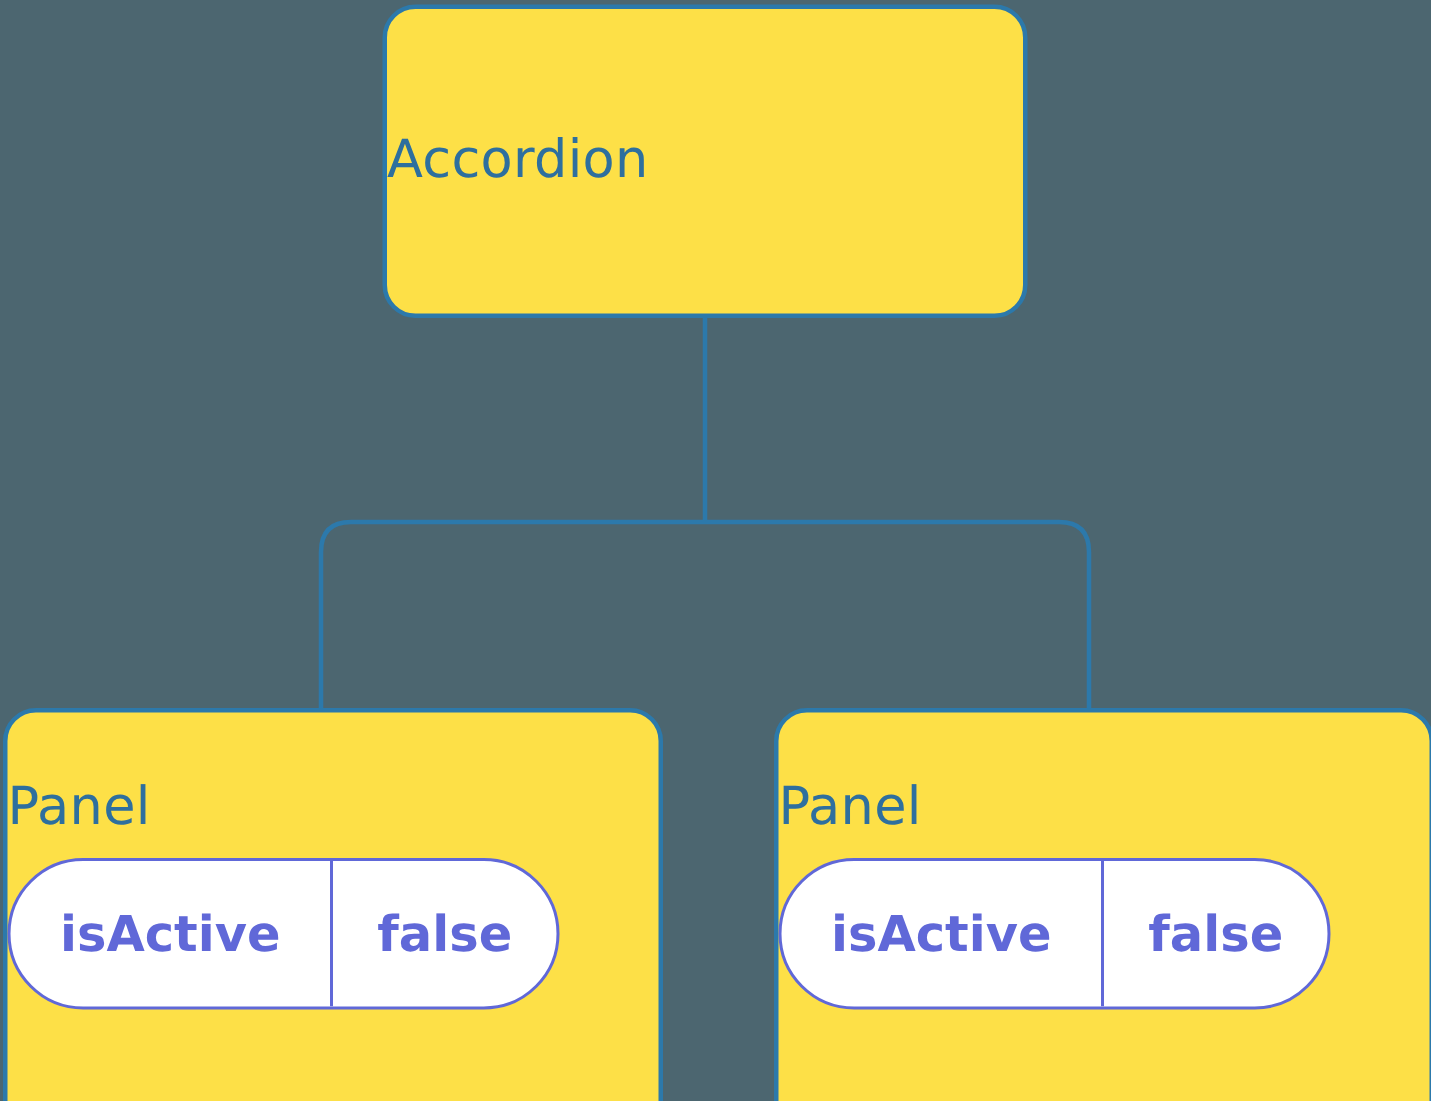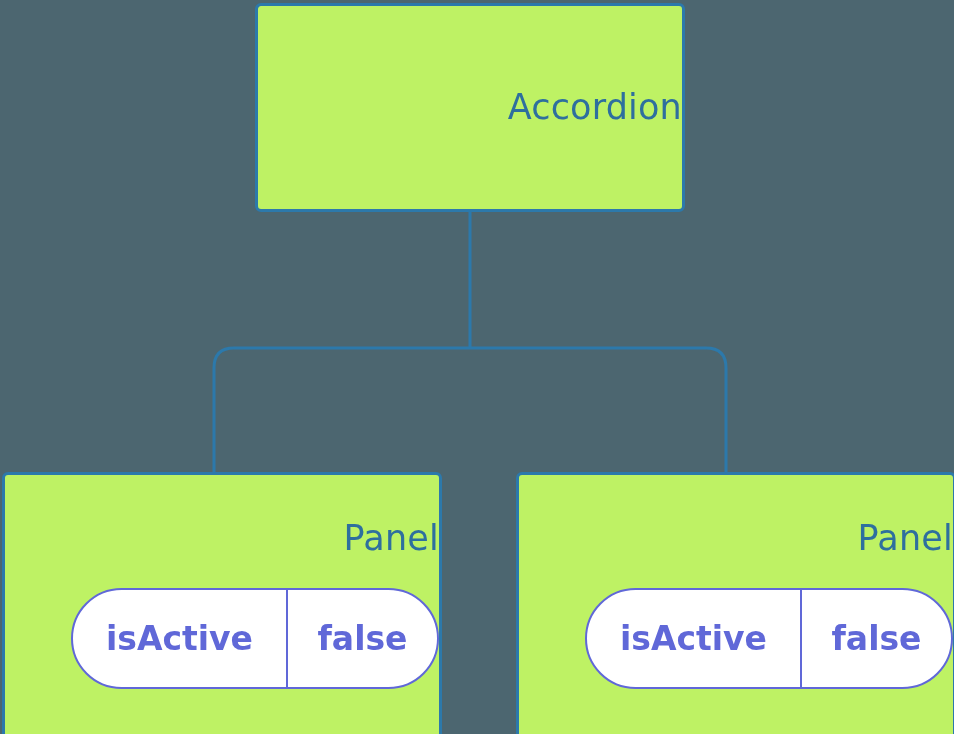--- a/index.html
+++ b/index.html
@@ -30,27 +30,27 @@
     width: 954px;
     height: 734px;
     z-index: 1;
     pointer-events: none;
   }
 
   
   .node {
     position: absolute;
     box-sizing: border-box;
-    background: #bef264;
+    background: #fde047;
     border: 3px solid #2c79ab;
-    border-radius: 6px;
+    border-radius: 22px;
     z-index: 2;
     display: flex;
     flex-direction: column;
-    align-items: flex-end;
+    align-items: flex-start;
   }
 
   .node-title {
     color: #2e6f9e;
     font-size: 35px;
     font-weight: 400;
     line-height: 1;
     letter-spacing: 0.2px;
     white-space: nowrap;
     text-align: center;
@@ -70,21 +70,21 @@
     top: 472px;
     width: 440px;
     height: 290px;      
     padding-top: 46px;
   }
 
   #node-panel-0 { left: 2px; }
   #node-panel-1 { left: 516px; }
 
   .node-panel .node-title {
-    margin-bottom: 32px;
+    margin-bottom: 16px;
   }
 
   
   .state-pill {
     box-sizing: border-box;
     width: 368px;
     height: 101px;
     border: 2px solid #6068d8;
     border-radius: 52px;
     display: flex;

